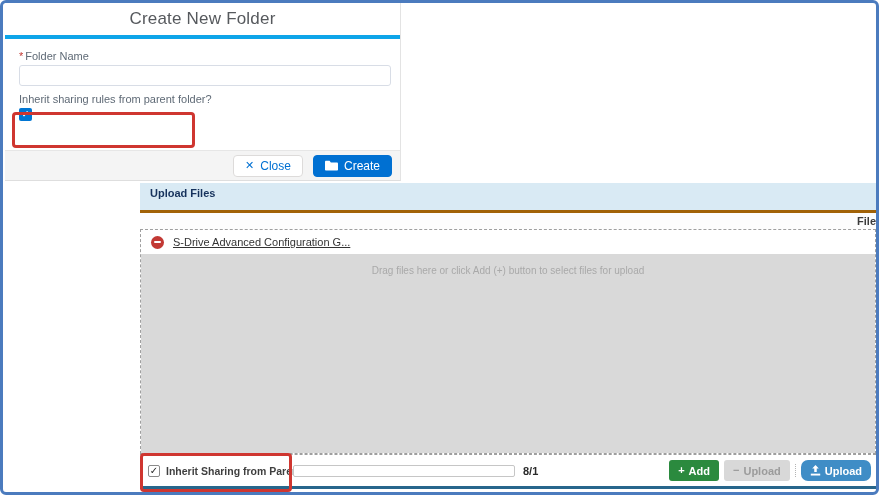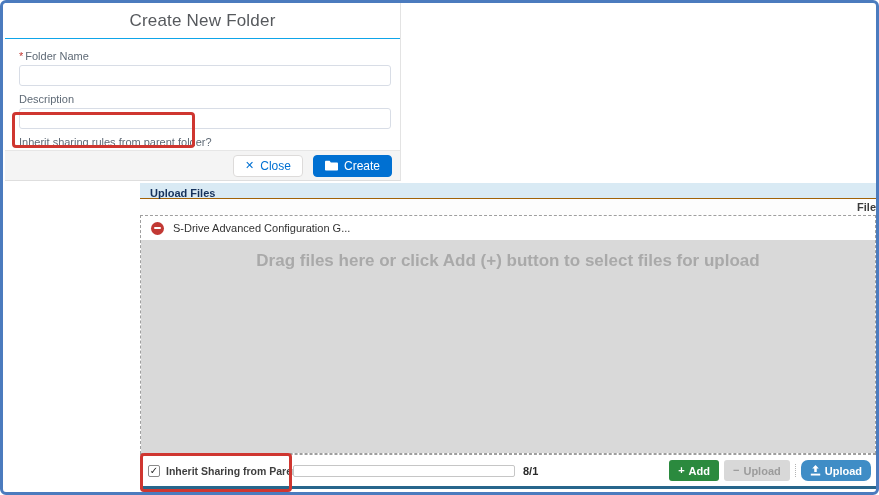--- a/index.html
+++ b/index.html
@@ -11,21 +11,21 @@
     border-radius:6px;
     position:relative;
     overflow:hidden;
   }
 
   
   .dialog {
     position:absolute; left:2px; top:0; width:396px; height:178px;
     background:#fff; border-right:1px solid #e3e3e3; border-bottom:1px solid #dedede;
   }
-  .dialog-header { height:36px; border-bottom:1px solid #0ea5e9;
+  .dialog-header { height:36px; border-bottom:4px solid #0ea5e9;
     display:flex; align-items:center; justify-content:center;text-align:right; }
   .dialog-title { font-size:17px; font-weight:400; color:#56595d; letter-spacing:.2px; }
   .dialog-body { position:relative; padding:11px 8px 0 14px; }
   .field-label { display:block; font-size:11px; color:#5f6a76; margin-bottom:3px; }
   .req { color:#c23934; margin-right:2px; }
   .txt-input { width:372px; height:21px; border:1px solid #d8dde6; border-radius:3px;
     font-size:12px; padding:0 6px; color:#333; background:#fff; }
   .field + .field { margin-top:7px; }
   .inherit-block { margin-top:7px; }
   .cb-blue { width:13px; height:13px; margin-top:3px; background:var(--checkbox-blue,#0176d3);
@@ -44,33 +44,33 @@
   .annot { position:absolute; border:3px solid var(--annotation,#cf3630);
     border-radius:4px; z-index:20; pointer-events:none; }
   .annot-dialog { left:9px; top:109px; width:183px; height:36px; }
   .annot-bottom { left:137px; top:450px; width:152px; height:39px; }
 
   
   .upload-panel { position:absolute; left:137px; top:180px; width:736px; height:306px;
     background:#fff; border-bottom:3px solid var(--panel-bottom,#27668c);
     display:flex; flex-direction:column; }
   .panel-header { background:var(--panel-header-bg,#d9eaf4); color:var(--panel-header-fg,#16325c);
-    font-size:11px; font-weight:700; padding:4px 10px; height:16px;
-    border-bottom:1px solid #a16207; }
+    font-size:11px; font-weight:700; padding:4px 10px; height:30px;
+    border-bottom:3px solid #a16207; }
   .file-col-row { height:16px; font-size:11px; font-weight:700; color:#3b3b3b;
     padding:2px 0 0 28px; background:#fdfdfd;text-align:right; }
   .dash-wrap { flex:1; min-height:0; border:1px dashed #9f9f9f;
     display:flex; flex-direction:column; background:#fff; }
   .file-row { height:24px; display:flex; align-items:center; gap:9px; padding:0 10px; background:#fff; }
   .minus-circle { width:13px; height:13px; border-radius:50%; background:#c23934;
     display:flex; align-items:center; justify-content:center; cursor:pointer; flex:0 0 auto; }
   .minus-bar { width:7px; height:2px; background:#fff; border-radius:1px; }
-  .file-name { font-size:11px; color:#333; }
+  .file-name { font-size:11px; color:#333;text-decoration:underline; }
   .dropzone { flex:1; background:#d9d9d9; text-align:center; padding-top:11px;
-    font-size:17px; font-weight:700; color:#a9a9a9; }
+    font-size:10px; font-weight:400; color:#a9a9a9; }
   .bottom-bar { height:32px; border-top:1px dashed #9f9f9f; background:#fff;
     display:flex; align-items:center; padding:0 5px 0 8px; }
   .inherit-group { display:flex; align-items:center; gap:6px; width:145px; flex:0 0 auto; }
   .cb-native { width:12px; height:12px; border:1px solid #8a8a8a; border-radius:2px;
     background:#fff; color:#1f1f1f; font-size:10px; line-height:1;
     display:flex; align-items:center; justify-content:center; cursor:pointer; flex:0 0 auto; }
   .inherit-text { font-size:10.5px; font-weight:600; color:#3f3f3f; white-space:nowrap; }
   .progress-bar { width:222px; height:12px; border:1px solid #c6c6c6; border-radius:2px;
     background:#fff; flex:0 0 auto; }
   .ratio { font-size:11px; font-weight:700; color:#2b2b2b; margin-left:8px; }
@@ -93,24 +93,20 @@
   </div>
 
   <div class="dialog-body">
     <div class="field">
       <label class="field-label">
         <span class="req">*</span><span>Folder Name</span>
       </label>
       <input class="txt-input" type="text" value="" style="">
     </div>
 
-    <div class="field">
-      <label class="field-label">Description</label>
-      <input class="txt-input" type="text" value="" style="">
-    </div>
 
     <div class="inherit-block">
       <label class="field-label">Inherit sharing rules from parent folder?</label>
       <div class="cb-blue">
         <span class="icon-glyph">✓</span>
       </div>
     </div>
   </div>
 
   <div class="dialog-footer">

